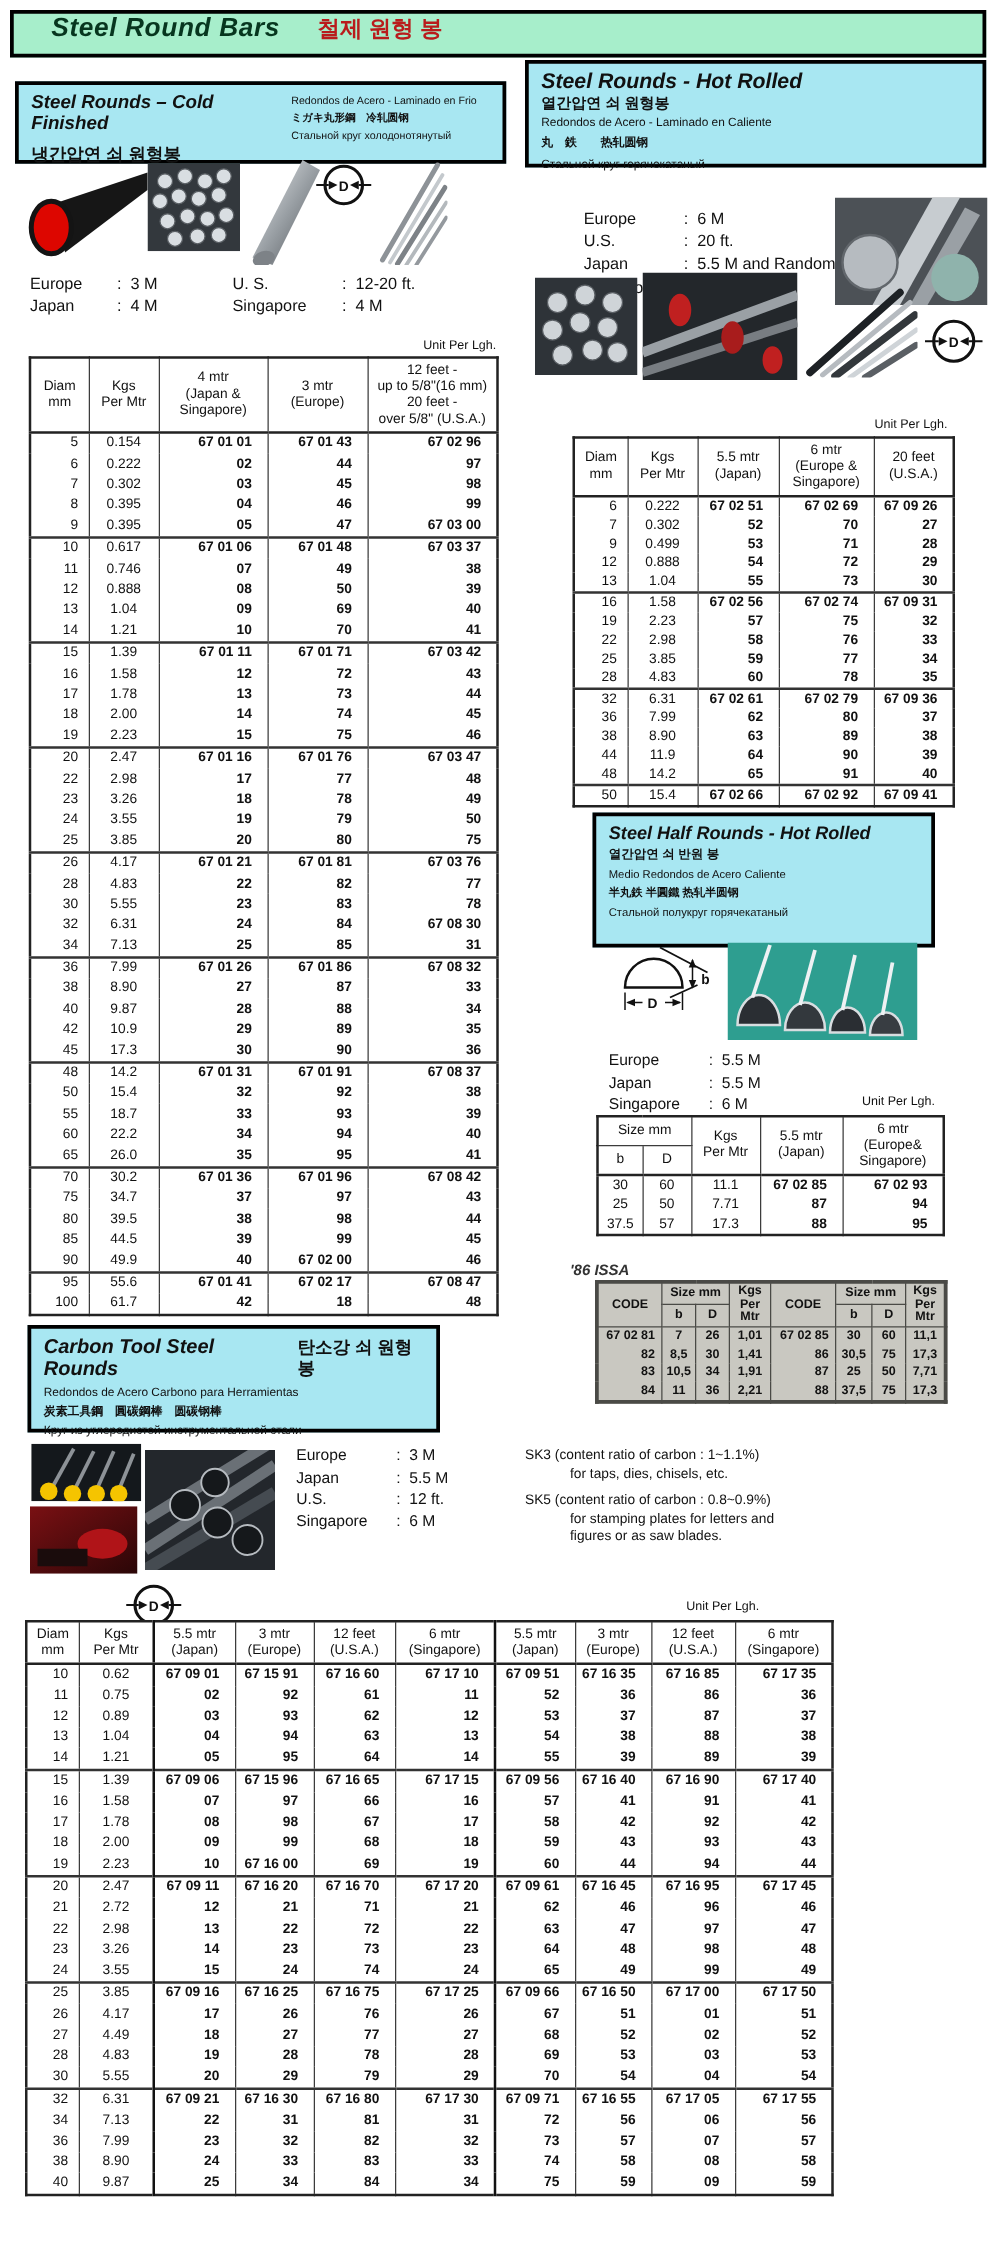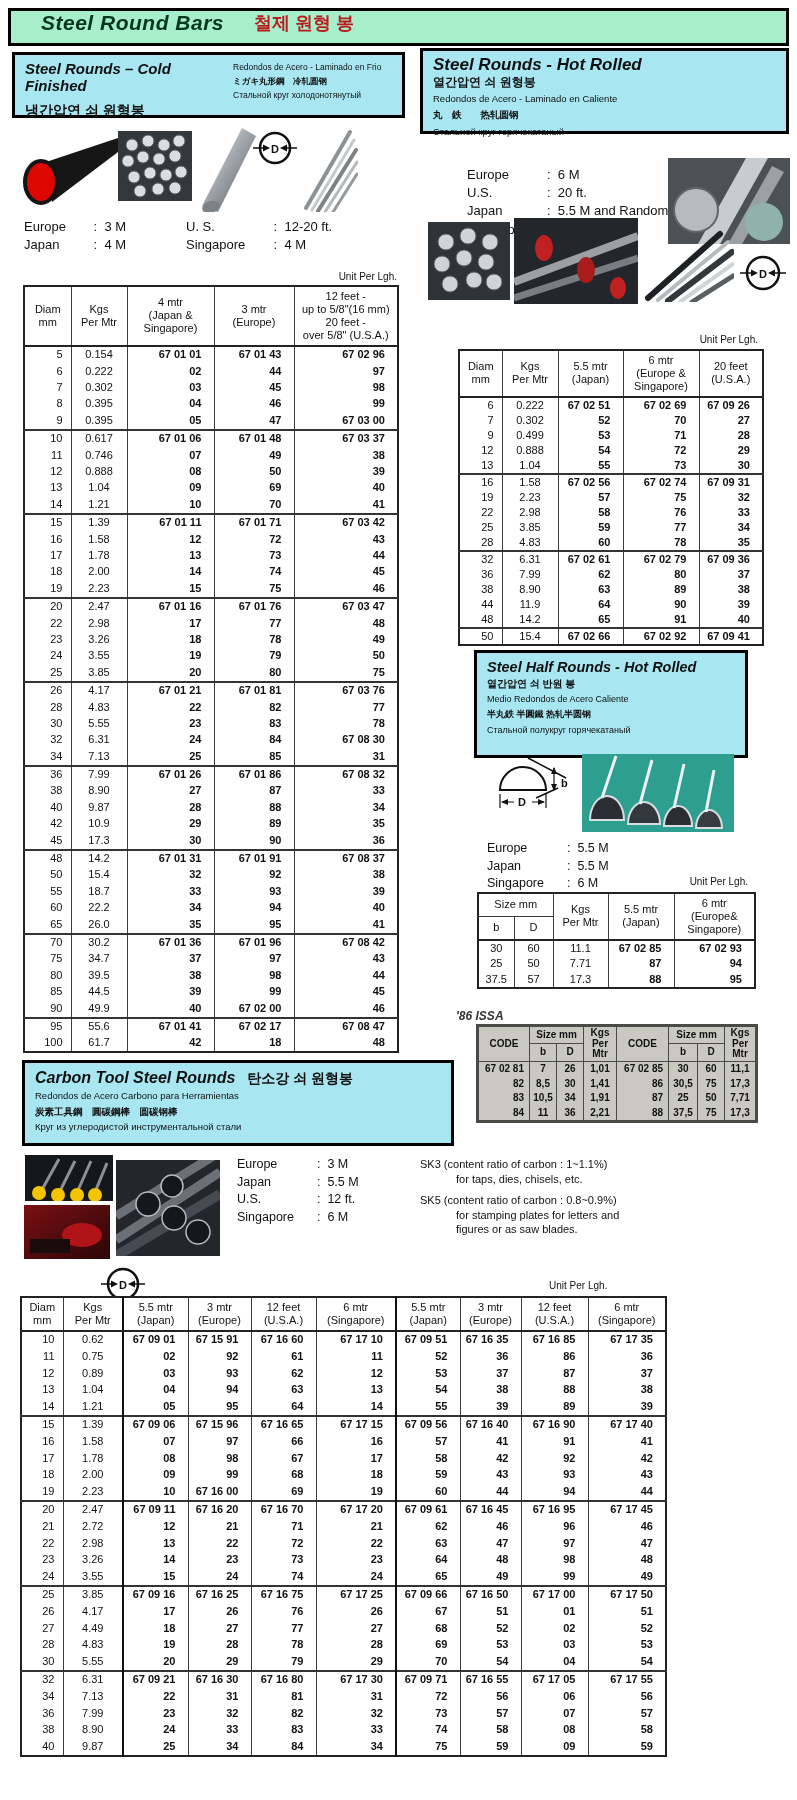--- a/index.html
+++ b/index.html
@@ -11,34 +11,34 @@
   .banner{left:8px;top:8px;width:781px;height:38px;background:#a7eecb;border:3px solid #000;
           display:flex;align-items:flex-start;padding-left:30px;gap:30px}
   .banner .e{font-style:italic;font-weight:bold;font-size:21px;color:#07361f;letter-spacing:.5px}
   .banner .k{font-weight:bold;font-size:18px;color:#b91c1c}
 
   
   .secbox{background:#a8e7f2;border:3px solid #000;padding:5px 10px}
   .t1{font-style:italic;font-weight:bold;font-size:16px;line-height:1.15}
   .t2{font-weight:bold;font-size:14px;line-height:1.2}
   .sub{font-size:9.5px;line-height:1.4}
-  .box-cold{left:12px;top:52px;width:393px;height:66px;display:flex;gap:10px}
+  .box-cold{left:12px;top:65px;width:393px;height:66px;display:flex;gap:10px}
   .box-cold .lcol{width:198px}
   .box-cold .t1{font-size:15px}
   .box-cold .t2{margin-top:7px}
   .box-cold .sub{font-size:8.5px;margin-top:2px}
   .box-hot{left:420px;top:48px;width:369px;height:86px;padding-top:4px}
   .box-hot .t1{font-size:17px}
   .box-hot .t2{font-size:12px}
   .box-hot .sub{margin-top:3px;font-size:9.5px}
   .box-half{left:474px;top:650px;width:274px;height:108px;padding-top:6px}
   .box-half .t1{font-size:14.5px}
   .box-half .t2{font-size:10px;margin-top:2px}
   .box-half .sub{margin-top:3px;font-size:9px}
-  .box-carbon{left:22px;top:1060px;width:432px;height:86px;padding-top:6px}
+  .box-carbon{left:22px;top:1060px;width:330px;height:86px;padding-top:6px}
   .box-carbon .trow{display:flex;align-items:baseline;gap:12px}
   .box-carbon .t2{font-size:14px}
   .box-carbon .sub{margin-top:2px;font-size:9.5px}
   .cjk-b{font-weight:bold}
 
   
   .pairs{display:grid;line-height:1.4;font-size:13px}
   .pairs span{white-space:pre}
   .pairs2{grid-template-columns:66px 96px 84px auto}
   .pairs1{grid-template-columns:80px auto}

